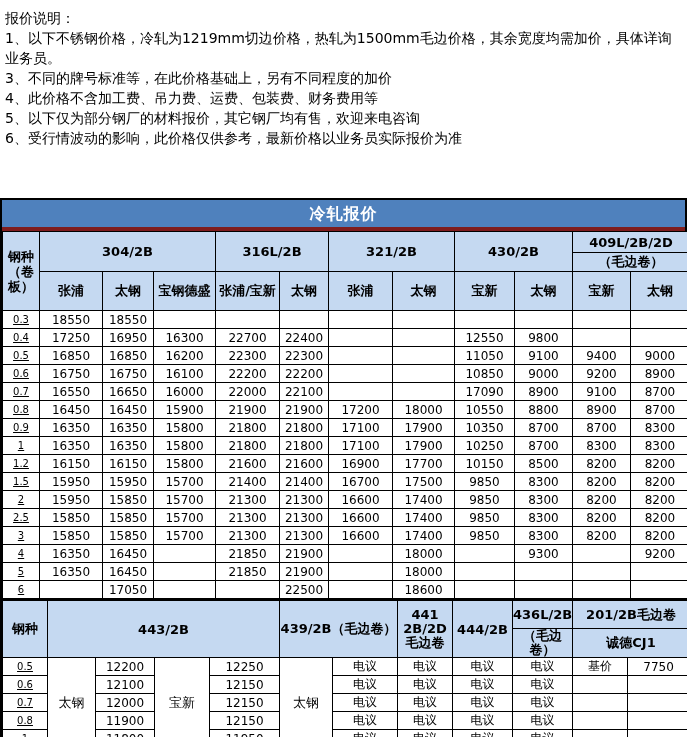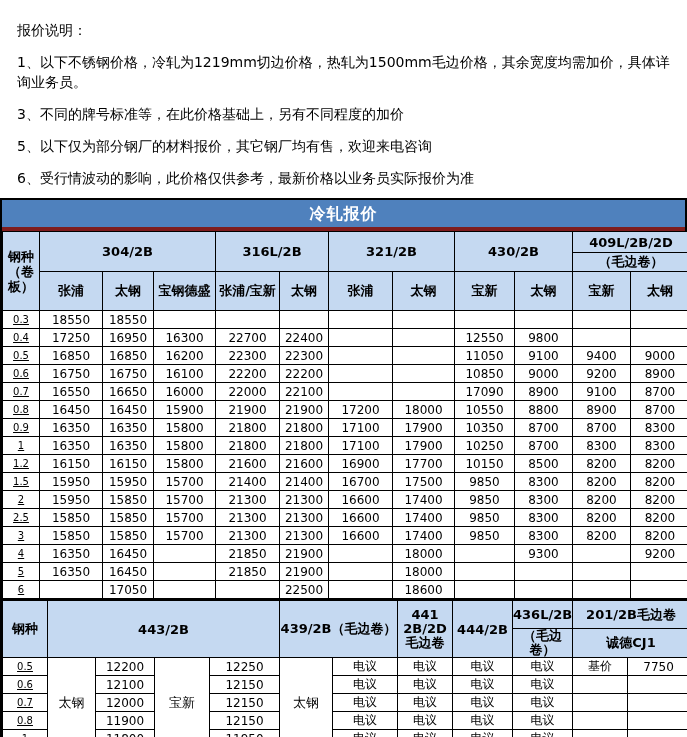--- a/index.html
+++ b/index.html
@@ -5,21 +5,21 @@
   html,body { margin:0; padding:0; }
   body {
     width:687px; height:737px; background:#ffffff; color:#000;
     font-family:"DejaVu Sans", sans-serif;
     -webkit-font-smoothing:none;
   }
   .notes {
     box-sizing:border-box; height:198px; overflow:hidden;
     padding:8px 5px 0 5px; font-size:14px; line-height:20px;
   }
-  .notes p { margin:12px; }
+  .notes p { margin:0; }
   .sheet { width:687px; box-sizing:border-box; border:2px solid #000; }
   .banner {
     height:27px; line-height:27px; text-align:center;
     background:var(--banner-bg,#4f81bd); color:var(--banner-fg,#ffffff);
     font-size:16px; font-weight:bold; letter-spacing:1px;
     border-bottom:4px solid #7f1d1d;
   }
   table { border-collapse:collapse; table-layout:fixed; width:100%; }
   th,td {
     border:1px solid #000; text-align:center; vertical-align:middle;
@@ -40,20 +40,21 @@
   .t2 thead tr.r2 th { height:27px; }
   .t2 tbody tr { height:17px; }
 </style>
 </head>
 <body>
 
 <div class="notes">
   <p>报价说明：</p>
   <p>1、以下不锈钢价格，冷轧为1219mm切边价格，热轧为1500mm毛边价格，其余宽度均需加价，具体详询业务员。</p>
   <p>3、不同的牌号标准等，在此价格基础上，另有不同程度的加价</p>
+  <p>4、此价格不含加工费、吊力费、运费、包装费、财务费用等</p>
   <p>5、以下仅为部分钢厂的材料报价，其它钢厂均有售，欢迎来电咨询</p>
   <p>6、受行情波动的影响，此价格仅供参考，最新价格以业务员实际报价为准</p>
 </div>
 
 <div class="sheet">
 
   <div class="banner">冷轧报价</div>
 
   <table class="t1">
     <colgroup>

